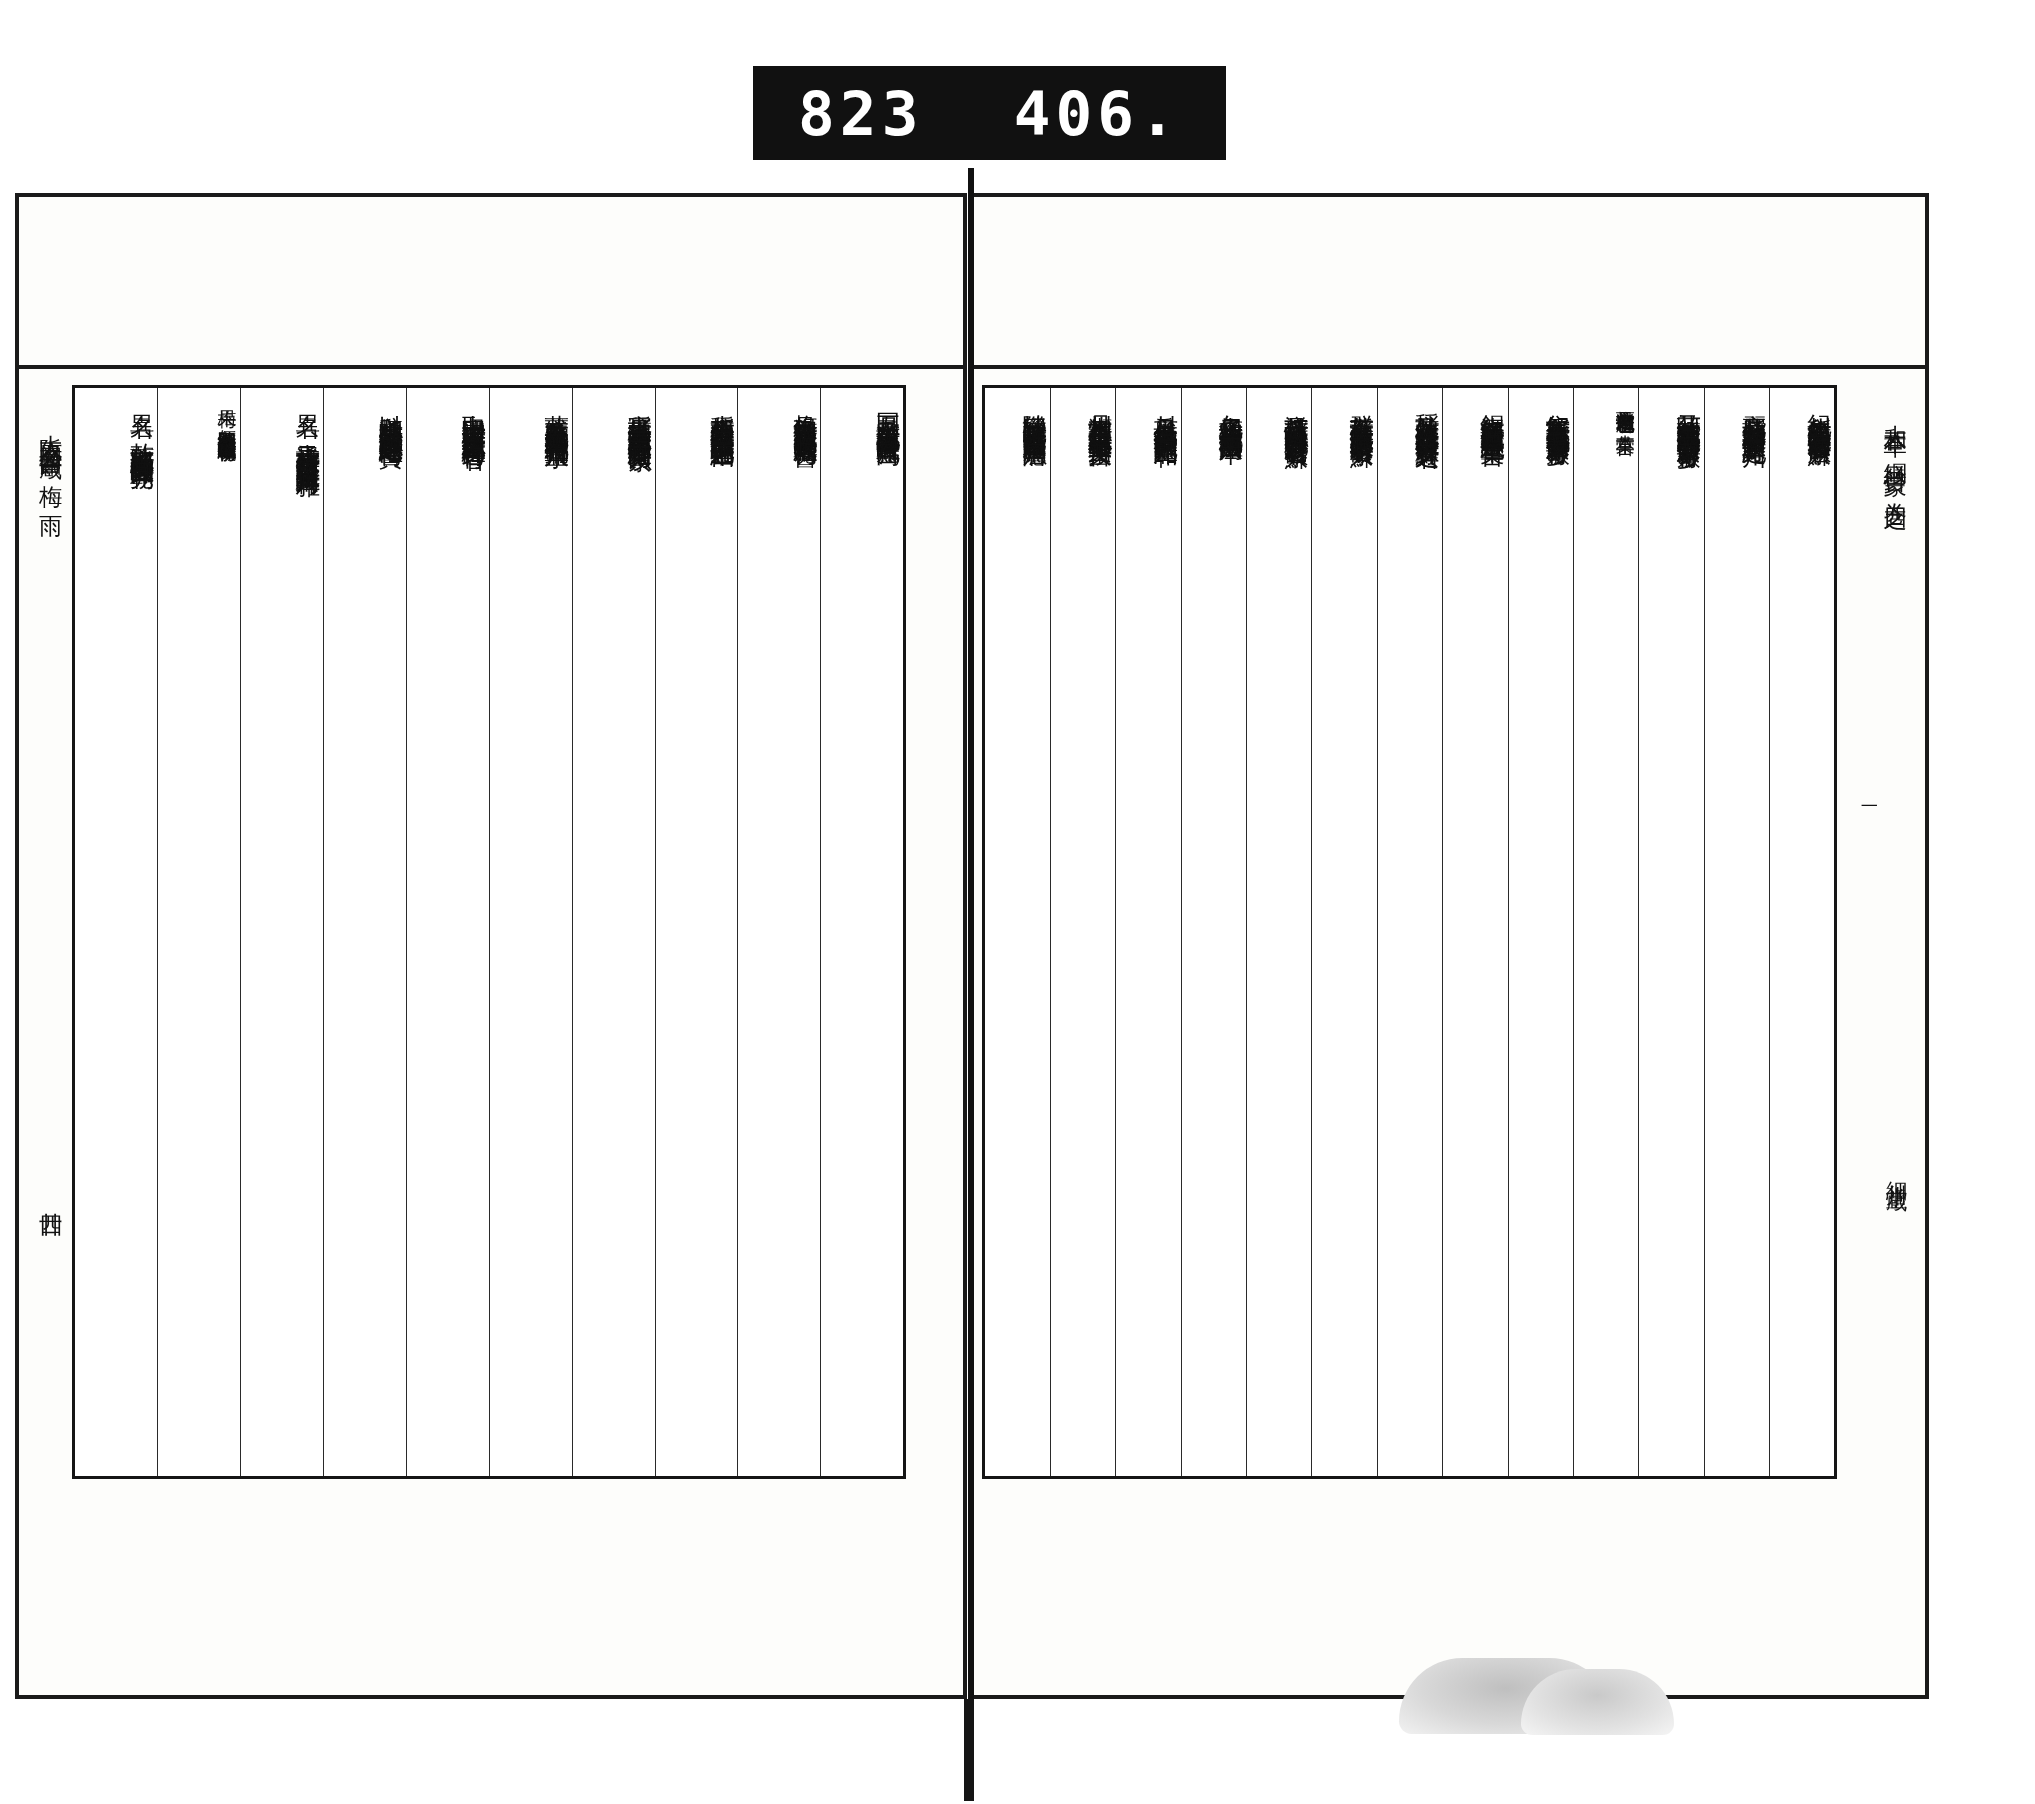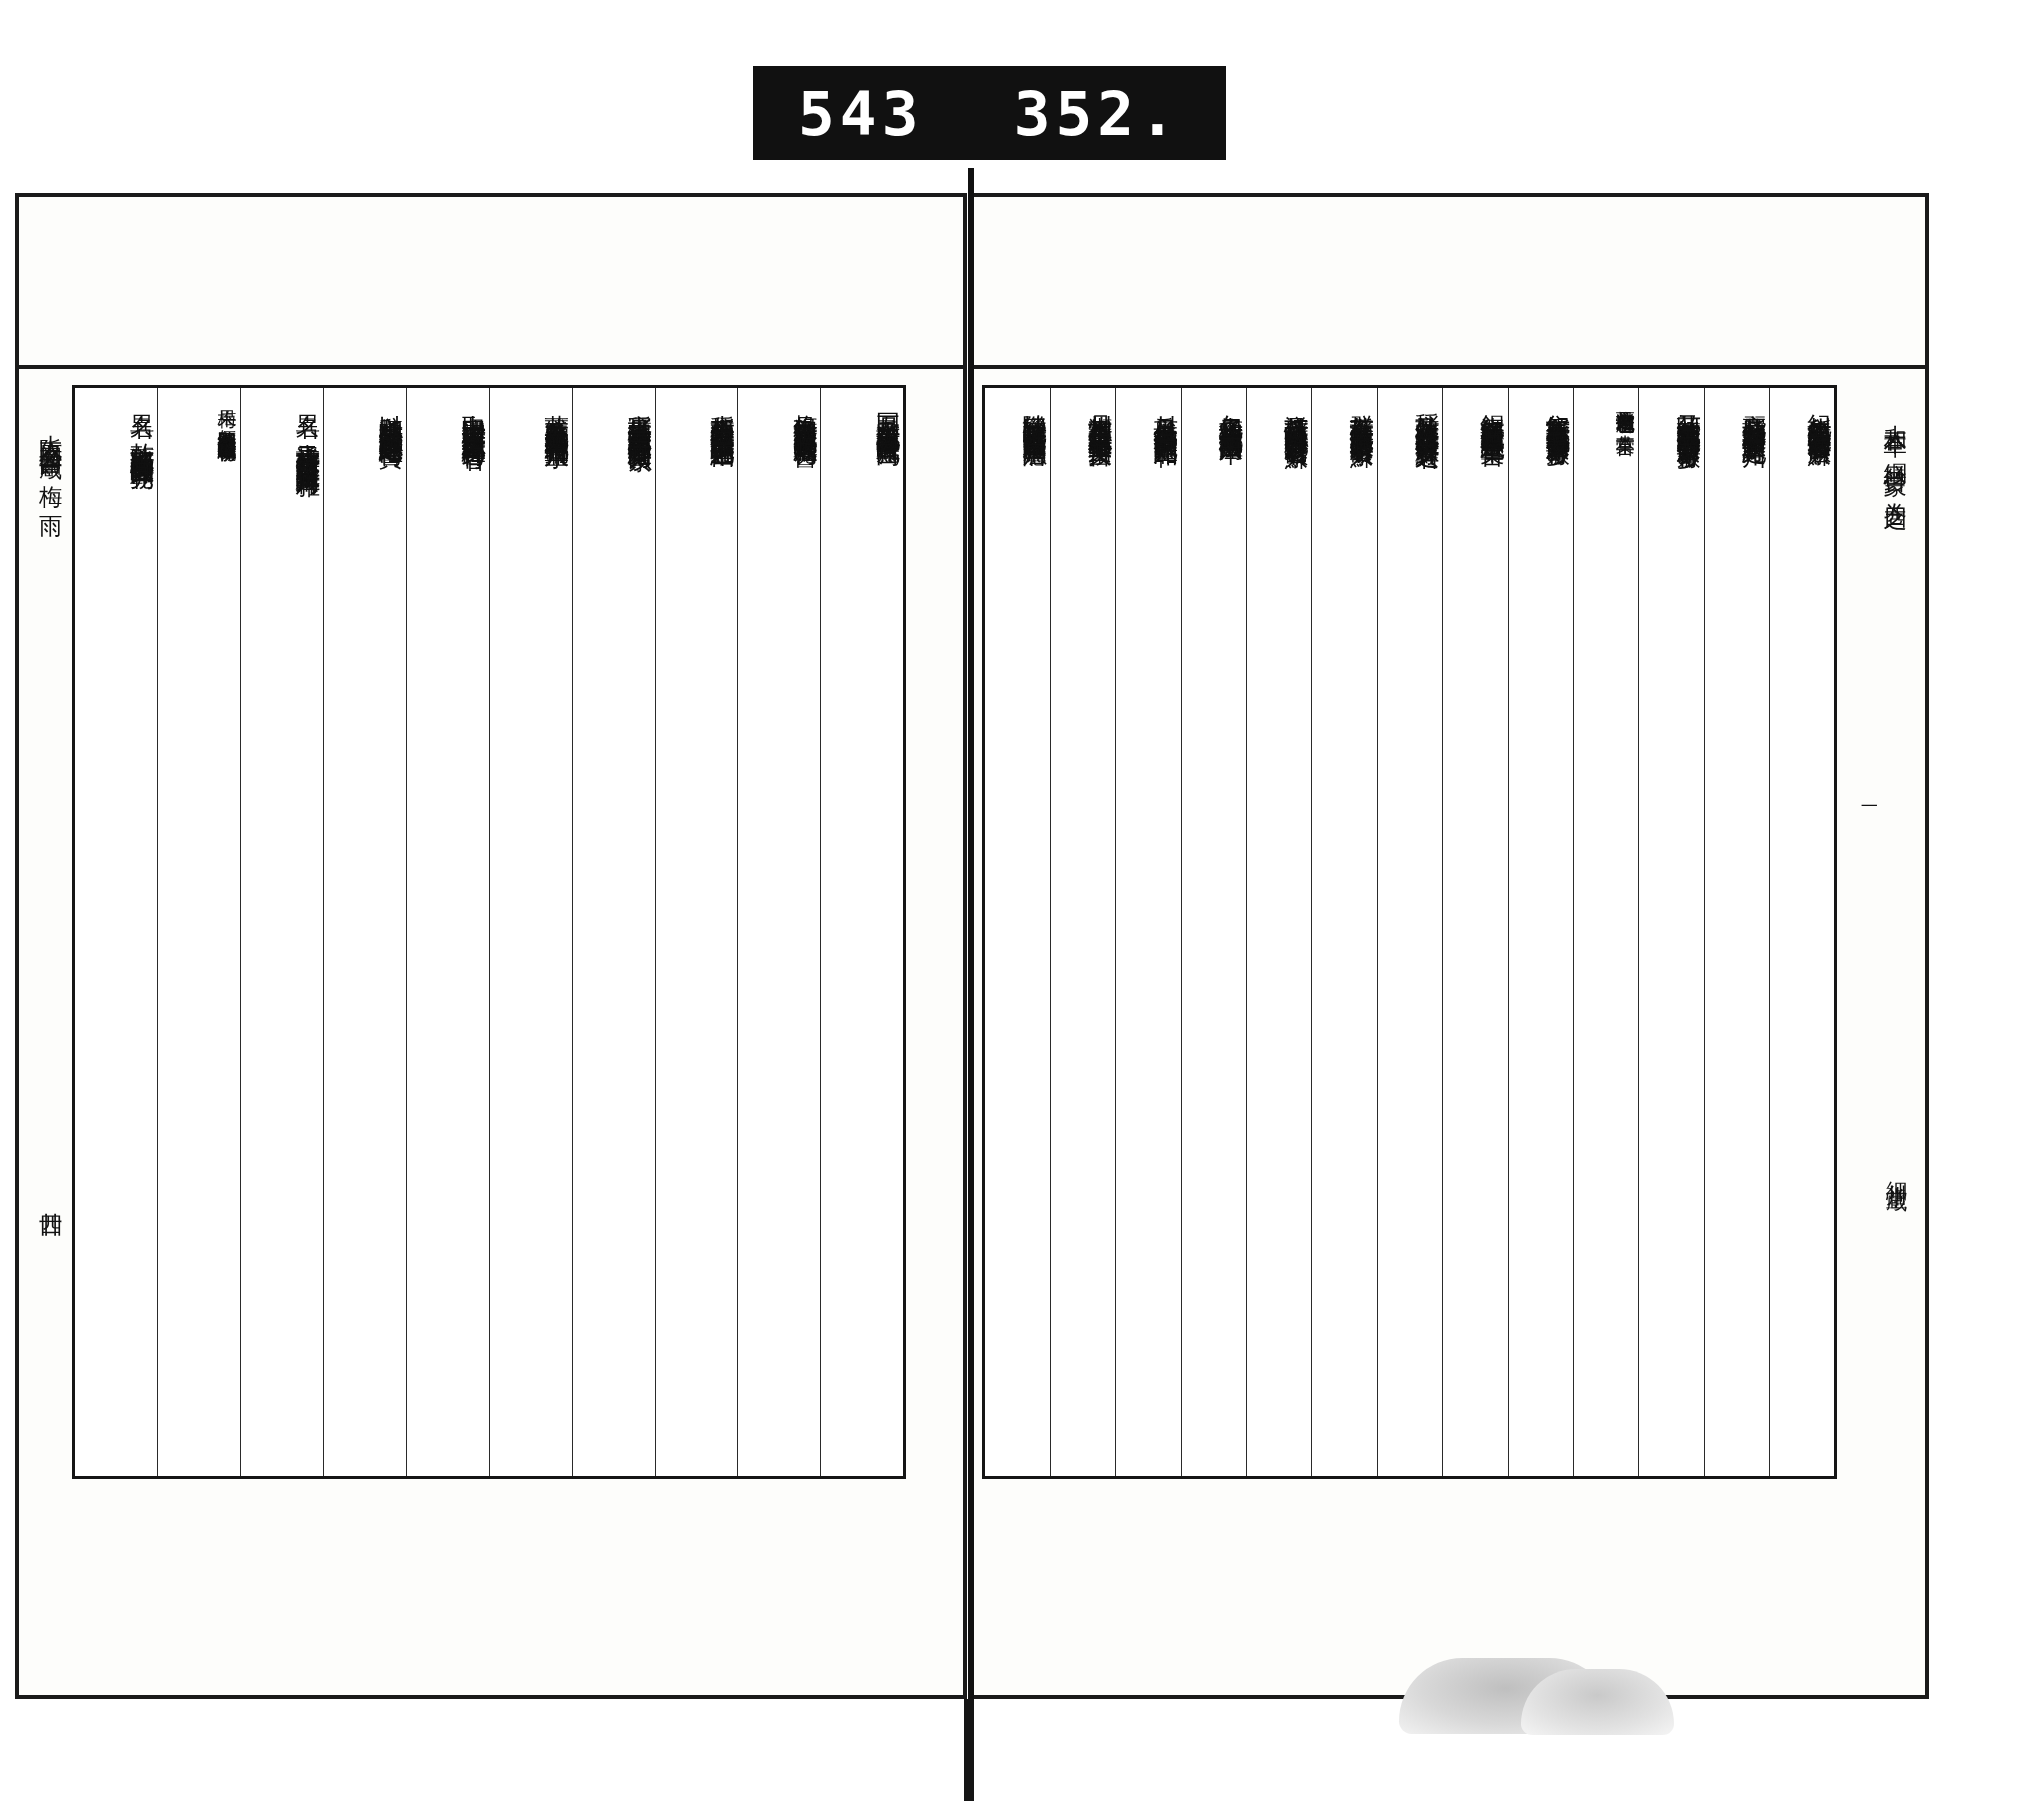--- a/index.html
+++ b/index.html
@@ -224,22 +224,22 @@
     width: 46px;
     height: 1506px;
     background: linear-gradient(270deg, #3a3a3a 0%, #8a8a8a 45%, #e0e0e0 100%);
     opacity: .85;
   }
 </style>
 </head>
 <body>
 
 <div class="film-header">
-  <span class="film-num">543</span>
-  <span class="film-num">352.</span>
+  <span class="film-num">823</span>
+  <span class="film-num">406.</span>
 </div>
 
 <div class="scan">
 
   <div class="binding-smudge"></div>
   <div class="right-edge-smudge"></div>
 
   <div class="spread">
 
     <div class="leaf left">

